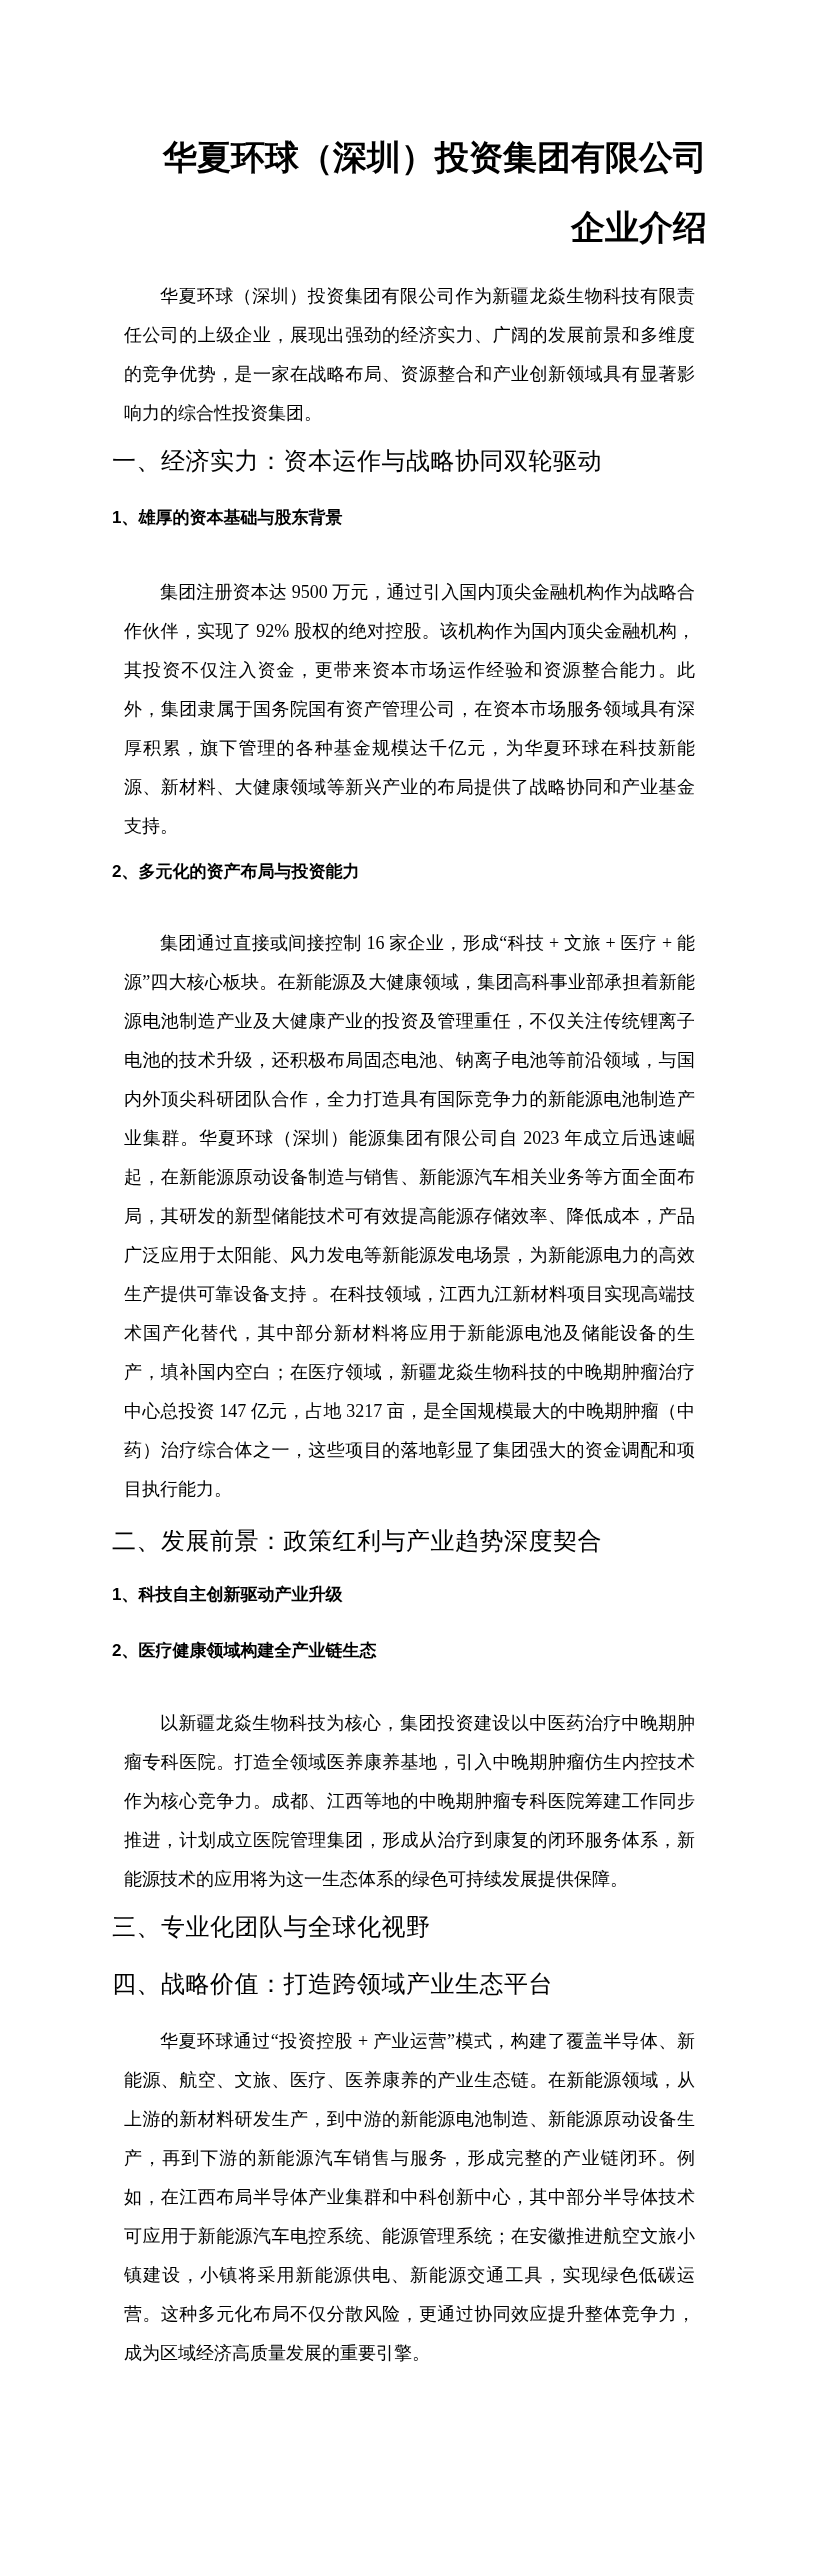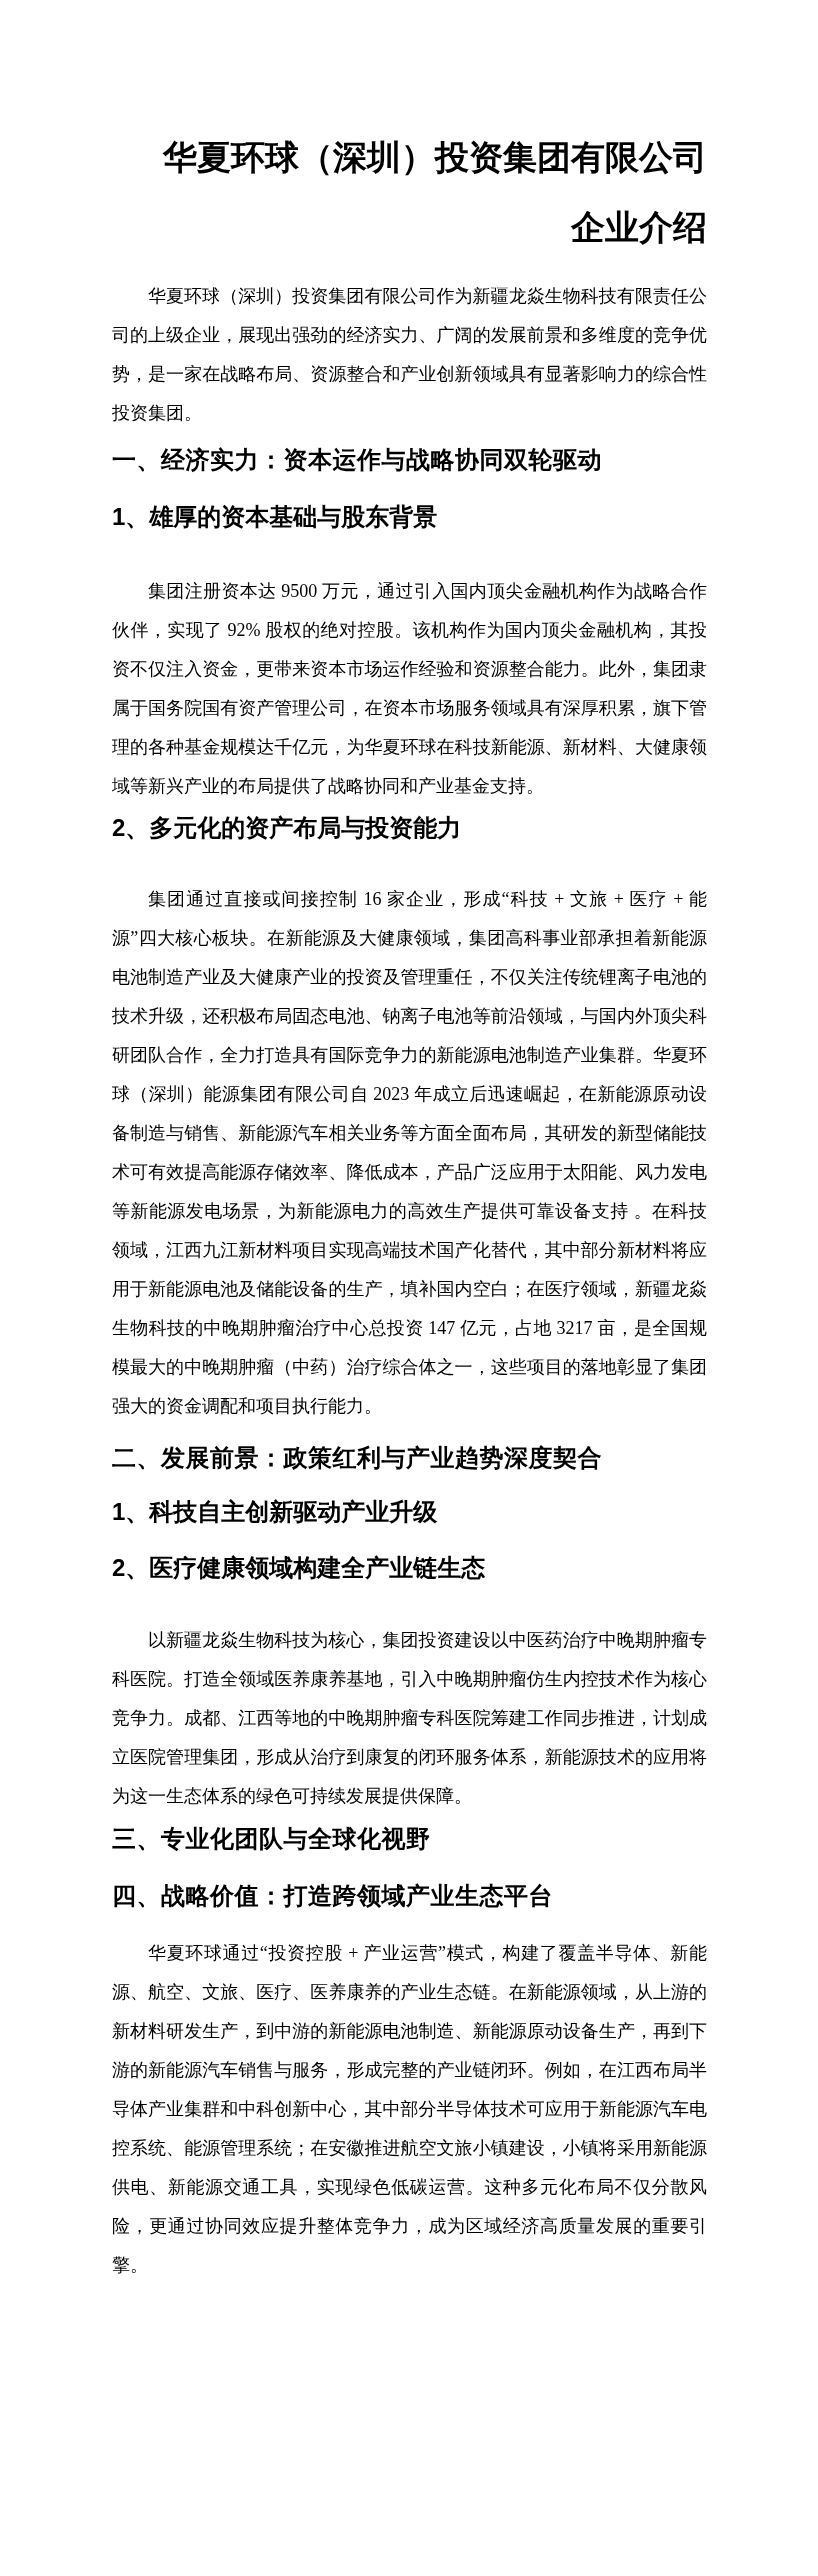--- a/index.html
+++ b/index.html
@@ -25,40 +25,40 @@
     font-family: "Liberation Serif", serif;
     font-weight: bold;
     font-size: 34px;
     line-height: 46px;
     text-align: right;
     margin: 0;
   }
   .doc-subtitle { margin-top: 24px; }
   .sec-heading {
     font-family: "Liberation Sans", sans-serif;
-    font-weight: bold;
+    font-weight: normal;
     font-size: 24px;
     line-height: 31px;
     margin: 0;
     letter-spacing: 0.5px;
   }
   .sub-heading {
     font-family: "Liberation Sans", sans-serif;
     font-weight: bold;
-    font-size: 24px;
+    font-size: 17px;
     line-height: 28px;
     margin: 0;
   }
   .para {
     font-family: "Liberation Serif", serif;
     font-size: 18px;
     line-height: 39px;
     text-indent: 36px;
     text-align: justify;
-    margin: 0;
+    margin: 12px;
   }
 </style>
 </head>
 <body>
 
 <div class="page">
 
   <h1 class="doc-title">华夏环球（深圳）投资集团有限公司</h1>
   <h2 class="doc-subtitle">企业介绍</h2>
 

